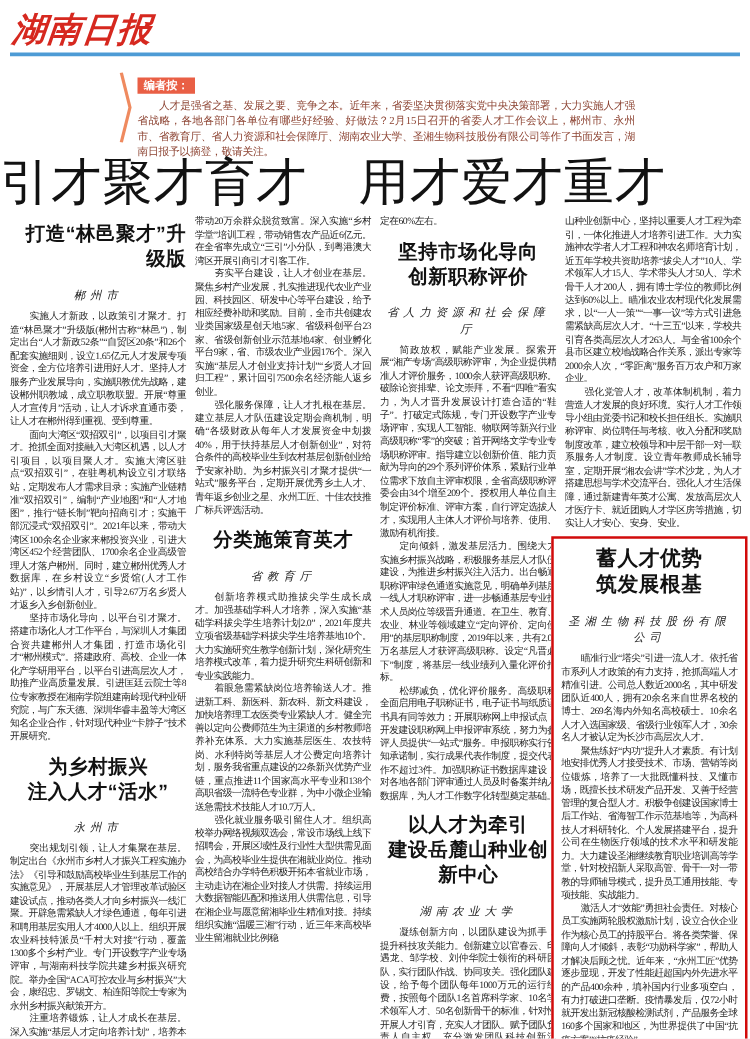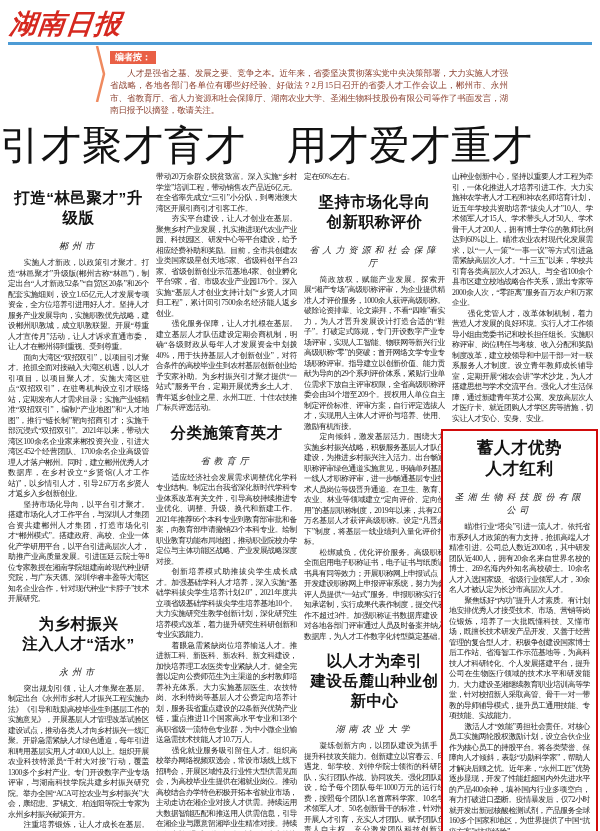--- a/index.html
+++ b/index.html
@@ -12,21 +12,21 @@
   
   .masthead {
     position:absolute; left:10px; top:6px; color:#d6281f;
     font-size:27px; font-weight:bold; font-style:italic;
     font-family:"DejaVu Serif","Liberation Serif",serif;
     transform:skewX(-6deg); letter-spacing:1px;
   }
   .blue-line { position:absolute; left:8px; top:42px; width:584px; height:3px; background:#4d9bd5; }
 
   
-  .editor-note { position:absolute; left:94px; top:46px; width:414px; display:flex; }
+  .editor-note { position:absolute; left:94px; top:58px; width:414px; display:flex; }
   .note-brace { flex:0 0 12px; margin-right:4px; }
   .note-body { flex:1; }
   .note-label {
     display:inline-block; background:#e95f45; color:#ffffff; font-size:9px; line-height:13px;
     padding:0 5px; font-weight:bold; font-family:"Liberation Sans","DejaVu Sans",sans-serif;
     margin-bottom:2px;
   }
   .note-text {
     margin:1px 0 0; font-size:8.6px; line-height:12.4px; color:#8d4433;
     text-align:justify; text-indent:2em; letter-spacing:-0.2px;
@@ -42,21 +42,21 @@
   
   .columns { position:absolute; left:8px; top:172px; width:584px; height:659px; display:flex; gap:7px; }
   .col { width:141px; flex:0 0 141px; overflow:hidden; }
   .col.last { overflow:visible; }
 
   h2.art-title {
     font-family:"Liberation Sans","DejaVu Sans",sans-serif; font-weight:bold; color:#121212;
     font-size:15.5px; line-height:20px; text-align:center; margin:9px 0 3px;
     white-space:pre-line; letter-spacing:0.5px;
   }
-  h2.first { margin-top:16px; }
+  h2.first { margin-top:6px;text-align:right; }
   .byline {
     text-align:center; font-size:9px; letter-spacing:4px; color:#222222;
     font-style:italic; margin:12px 0 5px;
   }
   p.body {
     margin:0; font-size:7.8px; line-height:10.5px; letter-spacing:-0.4px;
     text-align:justify; text-indent:2em; color:#262626;
   }
   p.body.cont { text-indent:0; }
 
@@ -103,21 +103,20 @@
       <p class="body">突出规划引领，让人才集聚在基层。制定出台《永州市乡村人才振兴工程实施办法》《引导和鼓励高校毕业生到基层工作的实施意见》，开展基层人才管理改革试验区建设试点，推动各类人才向乡村振兴一线汇聚。开辟急需紧缺人才绿色通道，每年引进和聘用基层实用人才4000人以上。组织开展农业科技特派员“千村大对接”行动，覆盖1300多个乡村产业。专门开设数字产业专场评审，与湖南科技学院共建乡村振兴研究院。举办全国“ACA可控农业与乡村振兴”大会，康绍忠、罗锡文、柏连阳等院士专家为永州乡村振兴献策开方。</p>
       <p class="body">注重培养锻炼，让人才成长在基层。深入实施“基层人才定向培养计划”，培养本地户籍的基层农技、教育、医卫类人才。深入实施“党建+新型职业农民培育”工程，创建“全国新型职业农民培育示范基地”，累计培训农村实用人才4.1万余人，</p>
     </div>
 
     <div class="col">
       <p class="body cont">带动20万余群众脱贫致富。深入实施“乡村学堂”培训工程，带动销售农产品近6亿元。在全省率先成立“三引”小分队，到粤港澳大湾区开展引商引才引客工作。</p>
       <p class="body">夯实平台建设，让人才创业在基层。聚焦乡村产业发展，扎实推进现代农业产业园、科技园区、研发中心等平台建设，给予相应经费补助和奖励。目前，全市共创建农业类国家级星创天地5家、省级科创平台23家、省级创新创业示范基地4家、创业孵化平台9家，省、市级农业产业园176个。深入实施“基层人才创业支持计划”“乡贤人才回归工程”，累计回引7500余名经济能人返乡创业。</p>
       <p class="body">强化服务保障，让人才扎根在基层。建立基层人才队伍建设定期会商机制，明确“各级财政从每年人才发展资金中划拨40%，用于扶持基层人才创新创业”，对符合条件的高校毕业生到农村基层创新创业给予安家补助。为乡村振兴引才聚才提供“一站式”服务平台，定期开展优秀乡土人才、青年返乡创业之星、永州工匠、十佳农技推广标兵评选活动。</p>
       <h2 class="art-title">分类施策育英才</h2>
       <p class="byline">省教育厅</p>
-      <p class="body">适应经济社会发展需求调整优化学科专业结构。制定出台我省深化新时代学科专业体系改革有关文件，引导高校持续推进专业优化、调整、升级、换代和新建工作。2021年推荐66个本科专业到教育部审批和备案，向教育部申请撤销23个本科专业。绘制职业教育功能布局地图，推动职业院校办学定位与主体功能区战略、产业发展战略深度对接。</p>
       <p class="body">创新培养模式助推拔尖学生成长成才。加强基础学科人才培养，深入实施“基础学科拔尖学生培养计划2.0”，2021年度共立项省级基础学科拔尖学生培养基地10个。大力实施研究生教学创新计划，深化研究生培养模式改革，着力提升研究生科研创新和专业实践能力。</p>
       <p class="body">着眼急需紧缺岗位培养输送人才。推进新工科、新医科、新农科、新文科建设，加快培养理工农医类专业紧缺人才。健全完善以定向公费师范生为主渠道的乡村教师培养补充体系。大力实施基层医生、农技特岗、水利特岗等基层人才公费定向培养计划，服务我省重点建设的22条新兴优势产业链，重点推进11个国家高水平专业和138个高职省级一流特色专业群，为中小微企业输送急需技术技能人才10.7万人。</p>
       <p class="body">强化就业服务吸引留住人才。组织高校举办网络视频双选会，常设市场线上线下招聘会，开展区域性及行业性大型供需见面会，为高校毕业生提供在湘就业岗位。推动高校结合办学特色积极开拓本省就业市场，主动走访在湘企业对接人才供需。持续运用大数据智能匹配和推送用人供需信息，引导在湘企业与愿意留湘毕业生精准对接。持续组织实施“温暖三湘”行动，近三年来高校毕业生留湘就业比例稳</p>
     </div>
 
     <div class="col">
       <p class="body cont">定在60%左右。</p>
       <h2 class="art-title">坚持市场化导向
 创新职称评价</h2>
       <p class="byline">省人力资源和社会保障厅</p>
@@ -130,21 +129,21 @@
       <p class="body">凝练创新方向，以团队建设为抓手，提升科技攻关能力。创新建立以官春云、印遇龙、邹学校、刘仲华院士领衔的科研团队，实行团队作战、协同攻关。强化团队建设，给予每个团队每年1000万元的运行经费，按照每个团队1名首席科学家、10名学术领军人才、50名创新骨干的标准，针对性开展人才引育，充实人才团队。赋予团队负责人自主权，充分激发团队科技创新活力。“十三五”以来，院士团队在《Nature》等顶尖期刊发表多篇论文，获得授权发明专利达1500余项，600多项实用技术成果应用于生产实践。</p>
 
     </div>
 
     <div class="col last">
       <p class="body cont">山种业创新中心，坚持以重要人才工程为牵引，一体化推进人才培养引进工作。大力实施神农学者人才工程和神农名师培育计划，近五年学校共资助培养“拔尖人才”10人、学术领军人才15人、学术带头人才50人、学术骨干人才200人，拥有博士学位的教师比例达到60%以上。瞄准农业农村现代化发展需求，以“一人一策”“一事一议”等方式引进急需紧缺高层次人才。“十三五”以来，学校共引育各类高层次人才263人。与全省100余个县市区建立校地战略合作关系，派出专家等2000余人次，“零距离”服务百万农户和万家企业。</p>
       <p class="body">强化党管人才，改革体制机制，着力营造人才发展的良好环境。实行人才工作领导小组由党委书记和校长担任组长。实施职称评审、岗位聘任与考核、收入分配和奖励制度改革，建立校领导和中层干部一对一联系服务人才制度。设立青年教师成长辅导室，定期开展“湘农会讲”学术沙龙，为人才搭建思想与学术交流平台。强化人才生活保障，通过新建青年英才公寓、发放高层次人才医疗卡、就近团购人才学区房等措施，切实让人才安心、安身、安业。</p>
 
       <div class="feature-box">
         <h2 class="art-title">蓄人才优势
-人才红利</h2>
+筑发展根基</h2>
         <p class="byline">圣湘生物科技股份有限公司</p>
         <p class="body">瞄准行业“塔尖”引进一流人才。依托省市系列人才政策的有力支持，抢抓高端人才精准引进。公司总人数近2000名，其中研发团队近400人，拥有20余名来自世界名校的博士、269名海内外知名高校硕士。10余名人才入选国家级、省级行业领军人才，30余名人才被认定为长沙市高层次人才。</p>
         <p class="body">聚焦练好“内功”提升人才素质。有计划地安排优秀人才接受技术、市场、营销等岗位锻炼，培养了一大批既懂科技、又懂市场，既擅长技术研发产品开发、又善于经营管理的复合型人才。积极争创建设国家博士后工作站、省海智工作示范基地等，为高科技人才科研转化、个人发展搭建平台，提升公司在生物医疗领域的技术水平和研发能力。大力建设圣湘继续教育职业培训高等学堂，针对校招新人采取高管、骨干一对一带教的导师辅导模式，提升员工通用技能、专项技能、实战能力。</p>
         <p class="body">激活人才“效能”勇担社会责任。对核心员工实施两轮股权激励计划，设立合伙企业作为核心员工的持股平台。将各类荣誉、保障向人才倾斜，表彰“功勋科学家”，帮助人才解决后顾之忧。近年来，“永州工匠”优势逐步显现，开发了性能赶超国内外先进水平的产品400余种，填补国内行业多项空白，有力打破进口垄断。疫情暴发后，仅72小时就开发出新冠核酸检测试剂，产品服务全球160多个国家和地区，为世界提供了中国“抗疫方案”“抗疫经验”。</p>
 
       </div>
     </div>
 
   </div>
 </div>

